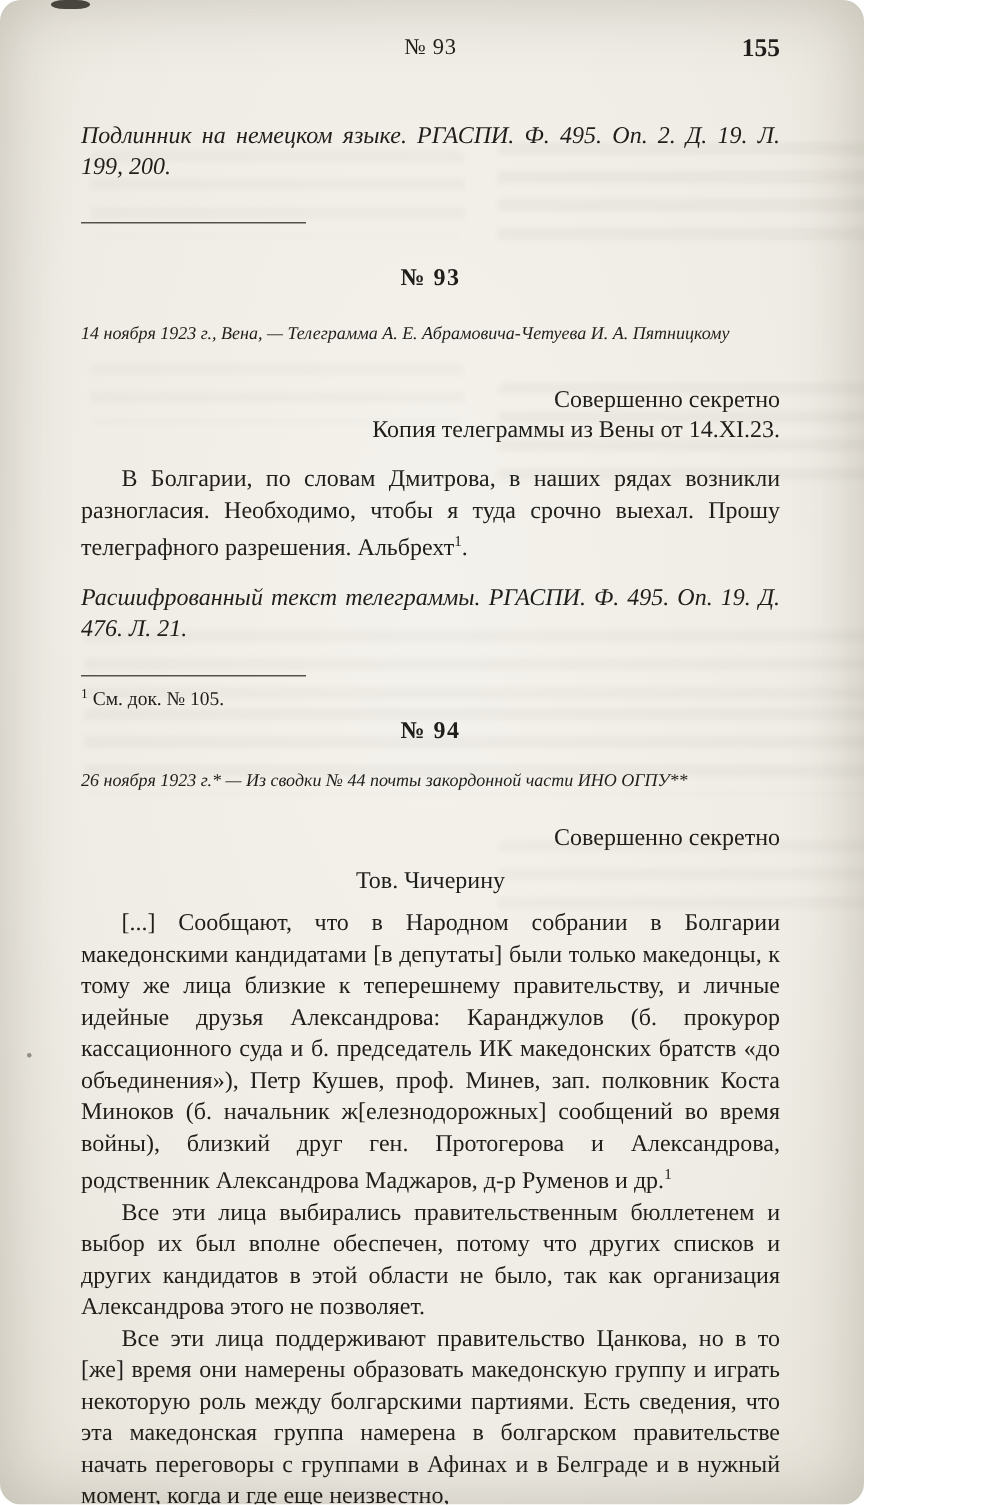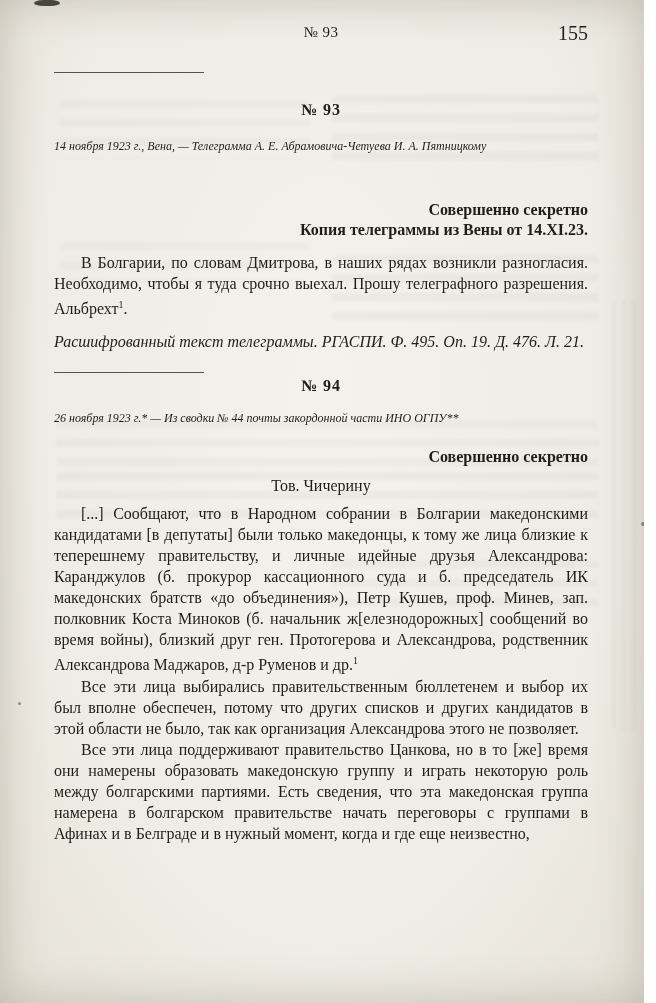--- a/index.html
+++ b/index.html
@@ -2,25 +2,26 @@
 <html><head>
 <meta charset="utf-8">
 <style>
   html, body { margin: 0; padding: 0; }
   body {
     width: 656px; height: 1003px;
     font-family: "Liberation Serif", "DejaVu Serif", serif;
   }
   .page {
     position: relative;
-    width: 644px; height: 1003px;
+    width: 576px; height: 1003px;
     overflow: hidden;
     color: #201e1a;
     background: radial-gradient(ellipse at 50% 40%, #f4f2ec 0%, #efece5 65%, #e6e2d8 100%);
     box-shadow: inset 0 0 46px rgba(92, 86, 70, 0.28);
+    border-radius: 14px;
   }
   
   .bleed {
     position: absolute; pointer-events: none;
     opacity: .5; filter: blur(1.6px);
     background: repeating-linear-gradient(180deg,
       rgba(104, 99, 90, .13) 0 8px, rgba(104, 99, 90, 0) 8px 19px);
     border-radius: 6px;
   }
   .b0 { left: 60px;  top: 100px; width: 250px; height: 58px; opacity: .30; }
@@ -38,21 +39,21 @@
   .sp2 { left: 641px; top: 522px; width: 4px; height: 4px; border-radius: 50%; opacity: .5; }
   .sp3 { left: 18px;  top: 702px; width: 3px; height: 3px; border-radius: 50%; opacity: .45; }
 
   .content { position: relative; z-index: 2; padding: 0 56px 0 54px; }
 
   .running-header { position: relative; height: 46px; }
   .hdr-doc {
     position: absolute; top: 24px; left: 0; right: 0;
     text-align: center; font-size: 15px; letter-spacing: .5px;
   }
-  .hdr-page { position: absolute; top: 22px; right: 0; font-size: 20px; }
+  .hdr-page { position: absolute; top: 22px; right: 0; font-size: 17px; font-weight: bold; }
 
   .source-line {
     font-style: italic; font-size: 16px; line-height: 21px;
     text-align: justify; margin: 0;
   }
   .source-first { margin-top: 34px; }
   .source-93 { margin-top: 12px; }
 
   .footnote-rule {
     border: 0; border-top: 1px solid #55524a;
@@ -68,22 +69,22 @@
   }
   .doc-number.n94 { margin-top: 4px; }
 
   .doc-heading {
     font-style: italic; font-size: 12px; line-height: 22px;
     text-align: justify; margin: 16px 0 0 0;
   }
   .doc-heading.h94 { margin-top: 12px; }
 
   .stamp {
-    margin: 43px 0 0 auto; width: 312px;
-    font-size: 16px; line-height: 20px; text-align: right; font-weight: bold;
+    margin: 24px 0 0 auto; width: 312px;
+    font-size: 16px; line-height: 20px; text-align: right;
   }
   .stamp.s94 { margin-top: 18px; width: auto; }
   .stamp .addressee { text-align: left; padding-left: 38px; }
 
   .body-para {
     font-size: 16px; line-height: 21px; text-align: justify;
     text-indent: 27px; margin: 0;
   }
   .body-93 { margin-top: 12px; }
   .para-first { margin-top: 8px; }
@@ -108,37 +109,39 @@
   <div class="speck sp2"></div>
   <div class="speck sp3"></div>
 
   <div class="content">
 
     <header class="running-header">
       <span class="hdr-doc">№ 93</span>
       <span class="hdr-page">155</span>
     </header>
 
+    <p class="source-line source-first">Подлинник на немецком языке. РГАСПИ. Ф. 495. Оп. 2. Д. 19. Л. 199, 200.</p>
 
     <hr class="footnote-rule">
 
     <h2 class="doc-number">№ 93</h2>
 
     <p class="doc-heading">14 ноября 1923 г., Вена, — Телеграмма А. Е. Абрамовича-Четуева И. А. Пятницкому</p>
 
     <div class="stamp">
       <div>Совершенно секретно</div>
       <div>Копия телеграммы из Вены от 14.XI.23.</div>
     </div>
 
     <p class="body-para body-93"><span>В Болгарии, по словам Дмитрова, в наших рядах возникли разногласия. Необходимо, чтобы я туда срочно выехал. Прошу телеграфного разрешения. Альбрехт</span><sup class="ref">1</sup><span>.</span></p>
 
     <p class="source-line source-93">Расшифрованный текст телеграммы. РГАСПИ. Ф. 495. Оп. 19. Д. 476. Л. 21.</p>
 
     <hr class="footnote-rule second">
+    <p class="footnote"><sup>1</sup> <span>См. док. № 105.</span></p>
 
     <h2 class="doc-number n94">№ 94</h2>
 
     <p class="doc-heading h94">26 ноября 1923 г.* — Из сводки № 44 почты закордонной части ИНО ОГПУ**</p>
 
     <div class="stamp s94">
       <div>Совершенно секретно</div>
     </div>
 
     <p class="salutation">Тов. Чичерину</p>

